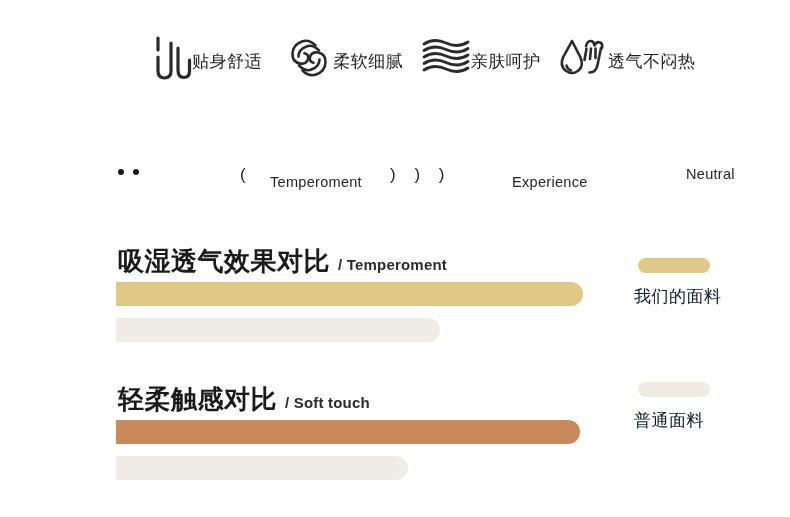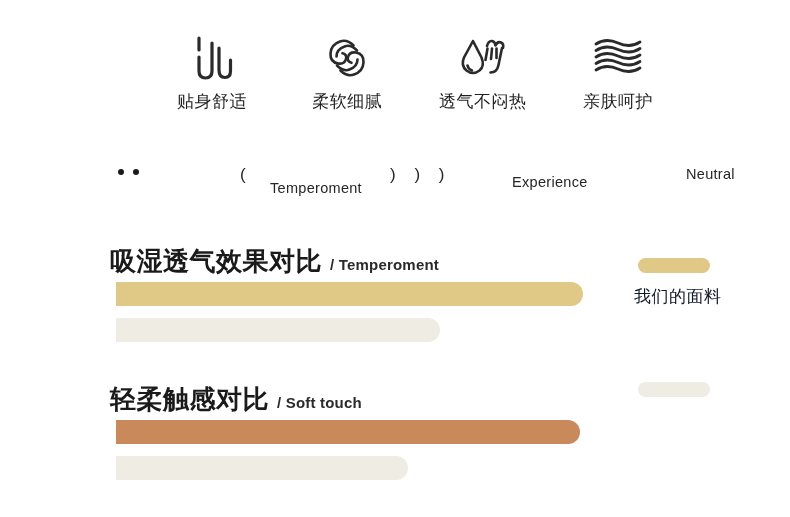--- a/index.html
+++ b/index.html
@@ -22,21 +22,20 @@
     left: 150px;
     top: 32px;
     width: 530px;
     display: flex;
     justify-content: space-between;
     align-items: flex-start;
   }
   .feature {
     width: 124px;
     display: flex;
-    flex-direction: column;
     align-items: center;
   }
   .feature-icon {
     height: 52px;
     display: flex;
     align-items: center;
     justify-content: center;
   }
   .feature-label {
     margin-top: 6px;
@@ -69,37 +68,37 @@
     gap: 9px;
   }
   .kw-dots span {
     display: block;
     width: 6px;
     height: 6px;
     border-radius: 50%;
     background: #1a1a1a;
   }
   .kw-paren-l { left: 240px; top: 3px; font-size: 17px; }
-  .kw-temperament { left: 270px; top: 18px; }
+  .kw-temperament { left: 270px; top: 12px; }
   .kw-paren-r { left: 390px; top: 3px; font-size: 17px; letter-spacing: 7px; }
   .kw-experience { left: 512px; top: 12px; }
   .kw-neutral { left: 665px; top: 4px; margin-left: 21px; }
 
   
   .section {
     position: absolute;
     left: 0;
     width: 790px;
   }
   .section-1 { top: 244px; }
   .section-2 { top: 382px; }
 
   .sec-heading {
     position: absolute;
-    left: 110px;
+    left: 118px;
     top: 0;
     display: flex;
     align-items: baseline;
     white-space: nowrap;
   }
   .sec-title-cn {
     font-size: 26px;
     font-weight: 700;
     color: #1a1a1a;
     letter-spacing: 0.5px;
@@ -181,50 +180,50 @@
   <div class="feature">
     <div class="feature-icon">
       <svg width="48" height="46" viewBox="0 0 48 46" fill="none" stroke="#2a2a2a" stroke-width="2.6" stroke-linecap="round">
         <path d="M30.5 10.5 Q24 4 17 6.5 Q8 9.5 7.5 18.5 Q7 27 15 28.5 Q21.5 29.6 23 24 Q24.2 19.4 19.5 18.2"></path>
         <path d="M17.5 35.5 Q24 42 31 39.5 Q40 36.5 40.5 27.5 Q41 19 33 17.5 Q26.5 16.4 25 22 Q23.8 26.6 28.5 27.8"></path>
         <path d="M34 15.5 Q27.5 9 21.5 11.5 Q13.5 14.5 13.5 21.5"></path>
         <path d="M14 30.5 Q20.5 37 26.5 34.5 Q34.5 31.5 34.5 24.5"></path>
       </svg>
     </div>
     <div class="feature-label">柔软细腻</div>
+  </div>
+
+  <div class="feature">
+    <div class="feature-icon">
+      <svg width="50" height="44" viewBox="0 0 50 44" fill="none" stroke="#2a2a2a" stroke-width="2.8" stroke-linecap="round">
+        <path d="M3 8 Q13 1.5 25 7 Q37 12.5 47 6"></path>
+        <path d="M3 14.5 Q13 8 25 13.5 Q37 19 47 12.5"></path>
+        <path d="M3 21 Q13 14.5 25 20 Q37 25.5 47 19"></path>
+        <path d="M3 27.5 Q13 21 25 26.5 Q37 32 47 25.5"></path>
+        <path d="M3 34 Q13 27.5 25 33 Q37 38.5 47 32"></path>
+      </svg>
+    </div>
+    <div class="feature-label">亲肤呵护</div>
   </div>
 
   <div class="feature">
     <div class="feature-icon">
       <svg width="52" height="46" viewBox="0 0 52 46" fill="none" stroke="#2a2a2a" stroke-width="2.6" stroke-linecap="round" stroke-linejoin="round">
         <path d="M16 6 L7 22.5 Q3.5 30.5 9.5 35.5 Q16 40.5 22.5 35.5 Q28 31 24.5 22.5 Z"></path>
         <path d="M10.5 30.5 Q11.5 34.5 15 35.5"></path>
         <path d="M30 11 Q31.5 5.5 35 6 Q38 6.4 38.5 10.5 Q40.5 6 44 7.5 Q47 8.8 46 13"></path>
         <path d="M30.5 13.5 L28.5 25"></path>
         <path d="M35 13.5 L34 24"></path>
         <path d="M39.5 13.5 L39.5 23"></path>
         <path d="M45 13 L41.5 30 Q40 37.5 33.5 37.5"></path>
       </svg>
     </div>
     <div class="feature-label">透气不闷热</div>
   </div>
 
-  <div class="feature">
-    <div class="feature-icon">
-      <svg width="50" height="44" viewBox="0 0 50 44" fill="none" stroke="#2a2a2a" stroke-width="2.8" stroke-linecap="round">
-        <path d="M3 8 Q13 1.5 25 7 Q37 12.5 47 6"></path>
-        <path d="M3 14.5 Q13 8 25 13.5 Q37 19 47 12.5"></path>
-        <path d="M3 21 Q13 14.5 25 20 Q37 25.5 47 19"></path>
-        <path d="M3 27.5 Q13 21 25 26.5 Q37 32 47 25.5"></path>
-        <path d="M3 34 Q13 27.5 25 33 Q37 38.5 47 32"></path>
-      </svg>
-    </div>
-    <div class="feature-label">亲肤呵护</div>
-  </div>
-
 </div>
 
 <div class="keyword-row">
   <div class="kw-dots">
     <span></span>
       <span></span>
   </div>
   <div class="kw kw-paren-l">(</div>
   <div class="kw kw-temperament">Temperoment</div>
   <div class="kw kw-paren-r">) ) )</div>
@@ -254,13 +253,14 @@
   </div>
 </div>
 
 <div class="legend-item legend-1">
   <div class="legend-swatch" style="background:#e0c887;"></div>
   <div class="legend-label">我们的面料</div>
 </div>
 
 <div class="legend-item legend-2">
   <div class="legend-swatch" style="background:#efece3;"></div>
+  <div class="legend-label">普通面料</div>
 </div>
 
 </body></html>

